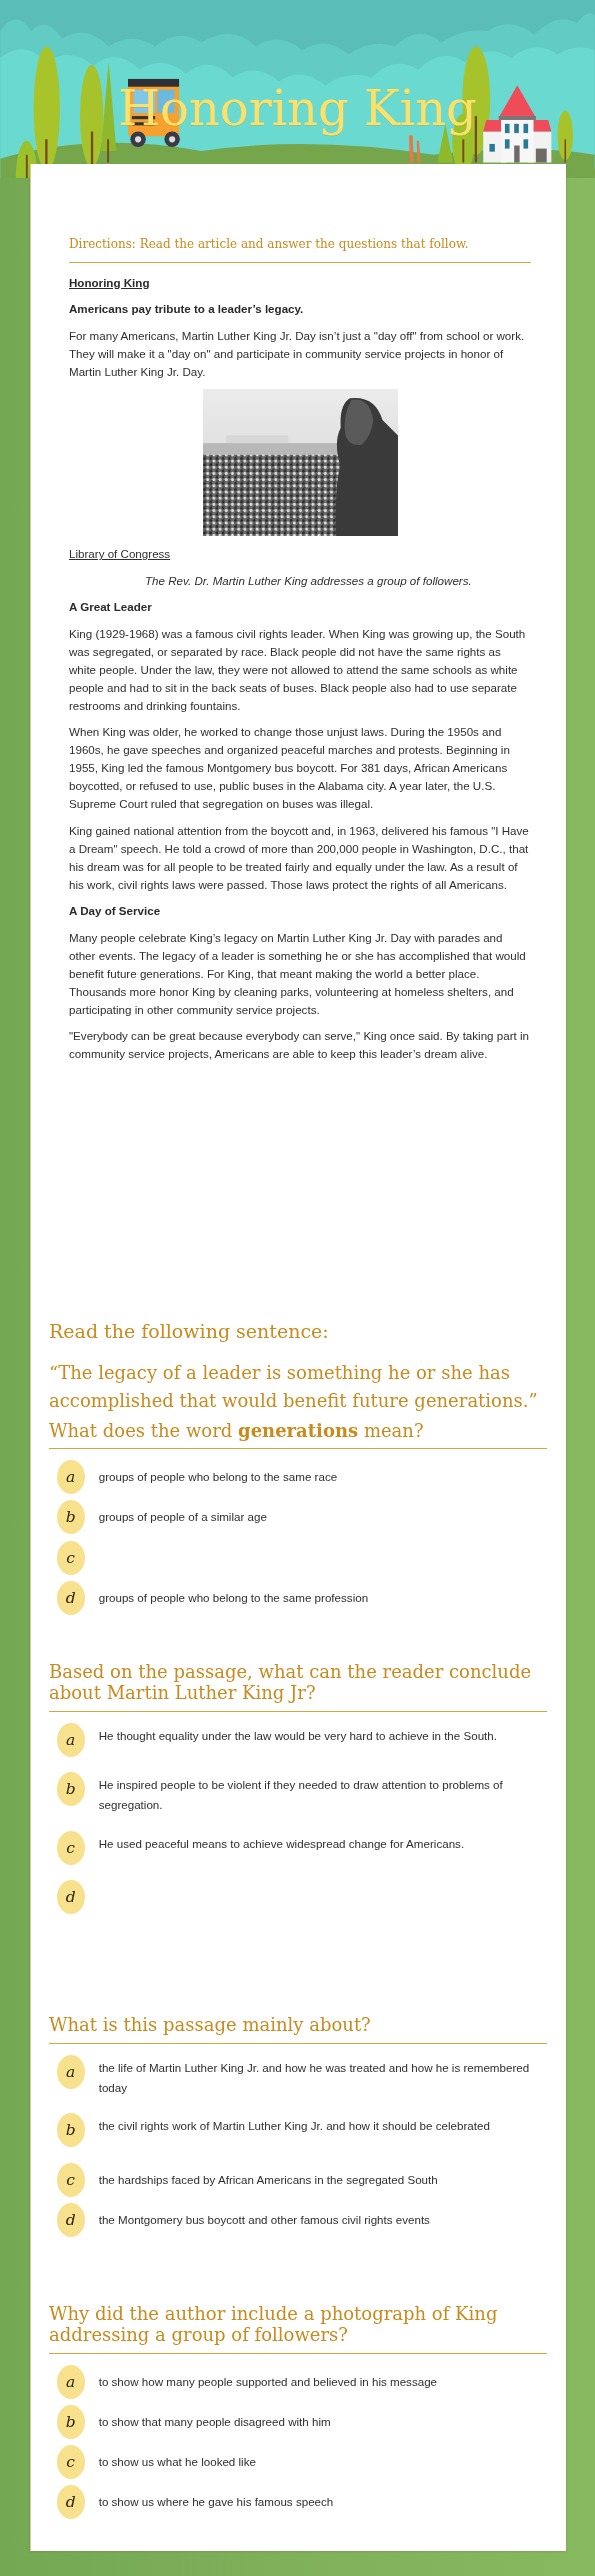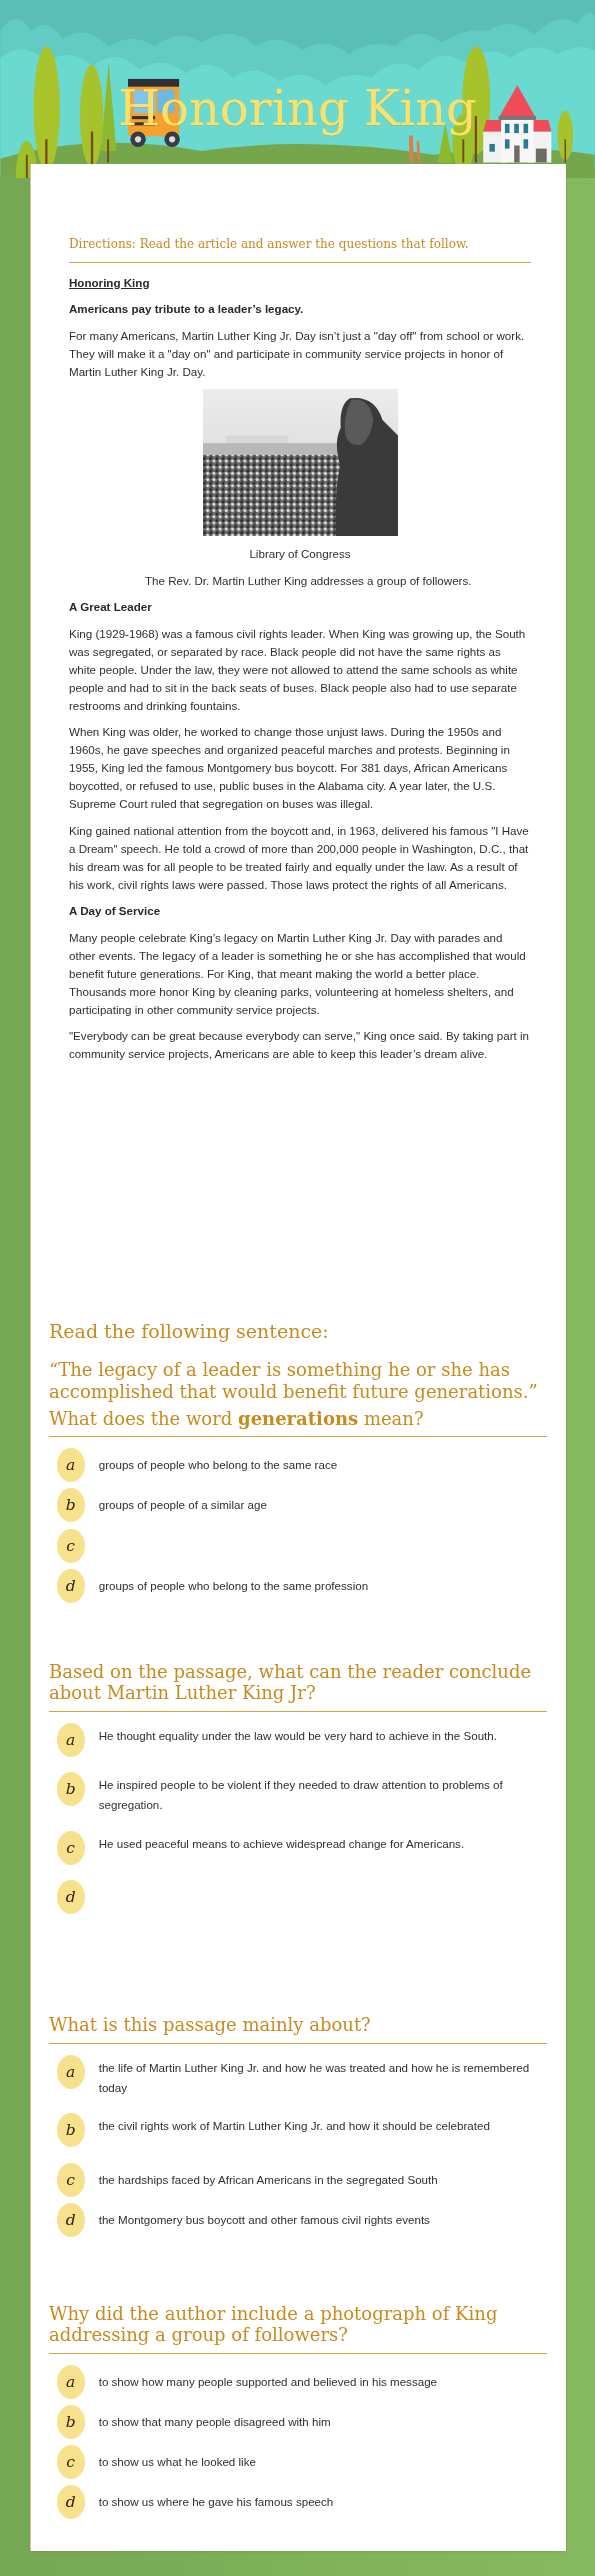--- a/index.html
+++ b/index.html
@@ -49,22 +49,22 @@
     font-size: 11.6px; line-height: 18px; color: #2f2f2f;
   }
   .article .title-u {
     font-weight: bold; text-decoration: underline; font-size: 11.6px; color: #2a2a2a;
   }
   .article .sub { font-weight: bold; font-size: 11.6px; color: #2a2a2a; }
   .photo {
     display: block; margin: 4.6px auto 0 auto; width: 195px; height: 147px;
     background: #999; position: relative; overflow: hidden;
   }
-  .caption-center { text-align: center; margin-top: 9.3px !important; }
-  .indent-first { text-indent: 76px; }
+  .caption-center { margin-top: 9.3px !important; text-decoration: underline; }
+  .indent-first { text-indent: 76px; font-style: italic; }
 
   
   .q-block { position: absolute; left: 18px; width: 498px; }
   .q-block .gold-h { font-size: 18px; line-height: 21px; }
   .q-block .rule { margin-top: 7.7px; }
   .opts { margin-top: 11px; }
   .opt {
     display: flex; align-items: flex-start;
     margin-bottom: 6.2px; cursor: pointer;
   }
@@ -193,21 +193,21 @@
       <p>King gained national attention from the boycott and, in 1963, delivered his famous "I Have a Dream" speech. He told a crowd of more than 200,000 people in Washington, D.C., that his dream was for all people to be treated fairly and equally under the law. As a result of his work, civil rights laws were passed. Those laws protect the rights of all Americans.</p>
 
       <p class="sub">A Day of Service</p>
       <p>Many people celebrate King’s legacy on Martin Luther King Jr. Day with parades and other events. The legacy of a leader is something he or she has accomplished that would benefit future generations. For King, that meant making the world a better place. Thousands more honor King by cleaning parks, volunteering at homeless shelters, and participating in other community service projects.</p>
       <p>"Everybody can be great because everybody can serve," King once said. By taking part in community service projects, Americans are able to keep this leader’s dream alive.</p>
     </div>
   </div>
 
   <div class="q-block" style="top:1157px;">
     <h3 class="gold-h" style="font-size:19px; line-height:21px; margin-bottom:4.6px;">Read the following sentence:</h3>
-    <h3 class="gold-h" style="font-size:18px; line-height:22px; margin-bottom:4.6px;margin-top:17px;">“The legacy of a leader is something he or she has accomplished that would benefit future generations.”</h3>
+    <h3 class="gold-h" style="font-size:18px; line-height:28px; margin-bottom:4.6px;margin-top:17px;">“The legacy of a leader is something he or she has accomplished that would benefit future generations.”</h3>
     <h3 class="gold-h" style="font-size:18px; line-height:21px;"><span>What does the word </span><span class="kw">generations</span><span> mean?</span></h3>
     <div class="rule"></div>
     <div class="opts">
       <div class="opt">
           <span class="badge">a</span>
           <span class="opt-text">groups of people who belong to the same race</span>
         </div>
       <div class="opt">
           <span class="badge">b</span>
           <span class="opt-text">groups of people of a similar age</span>

